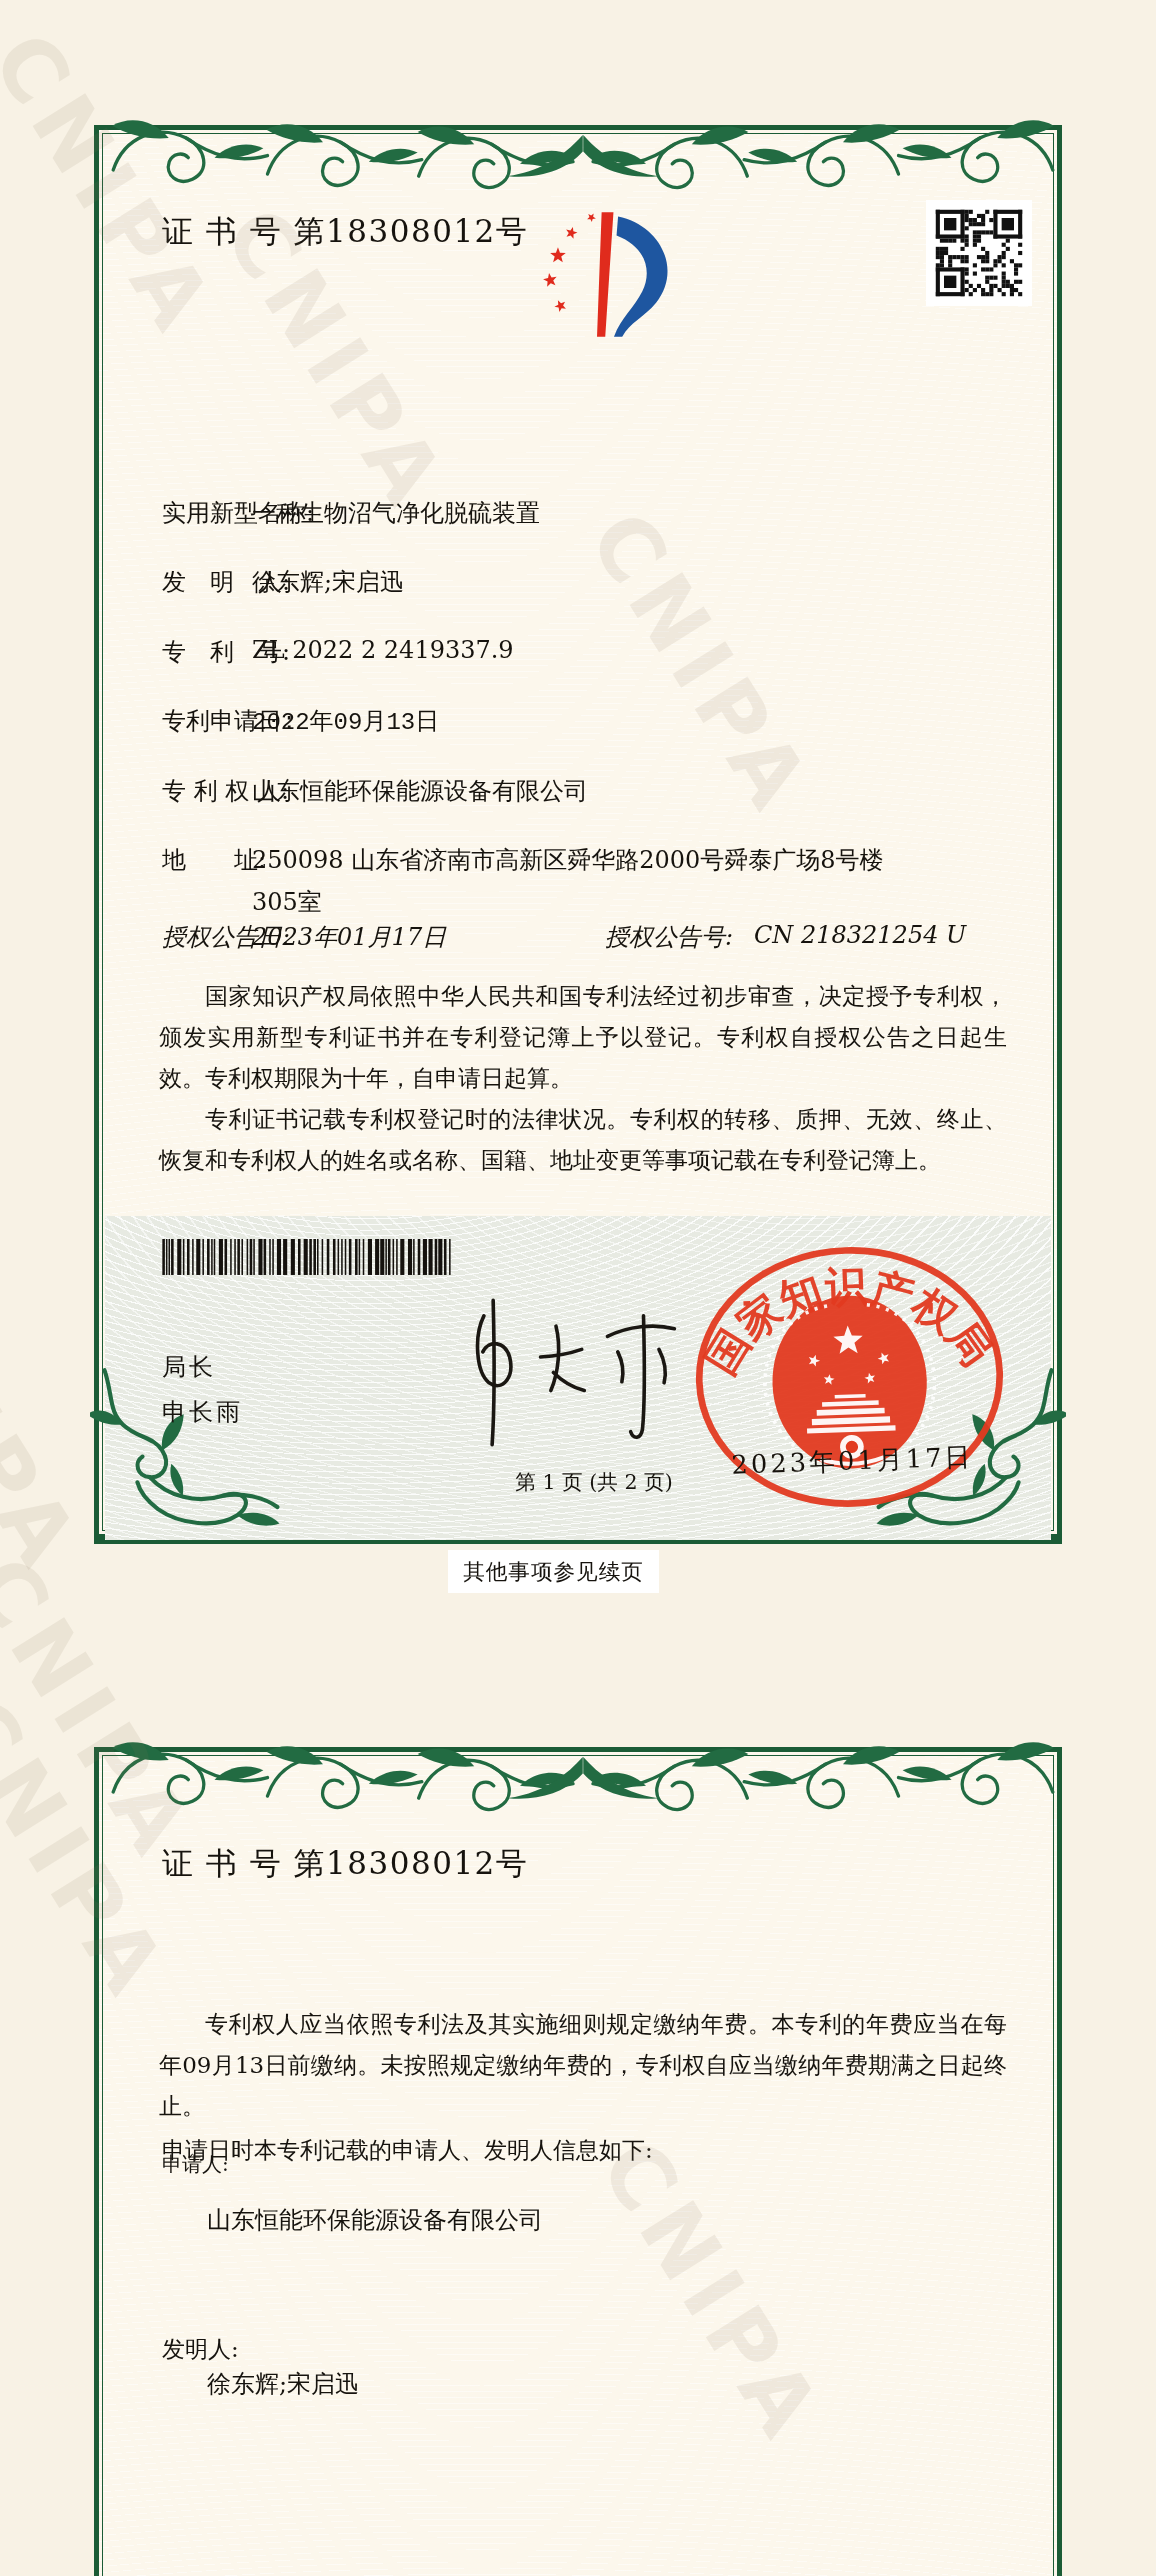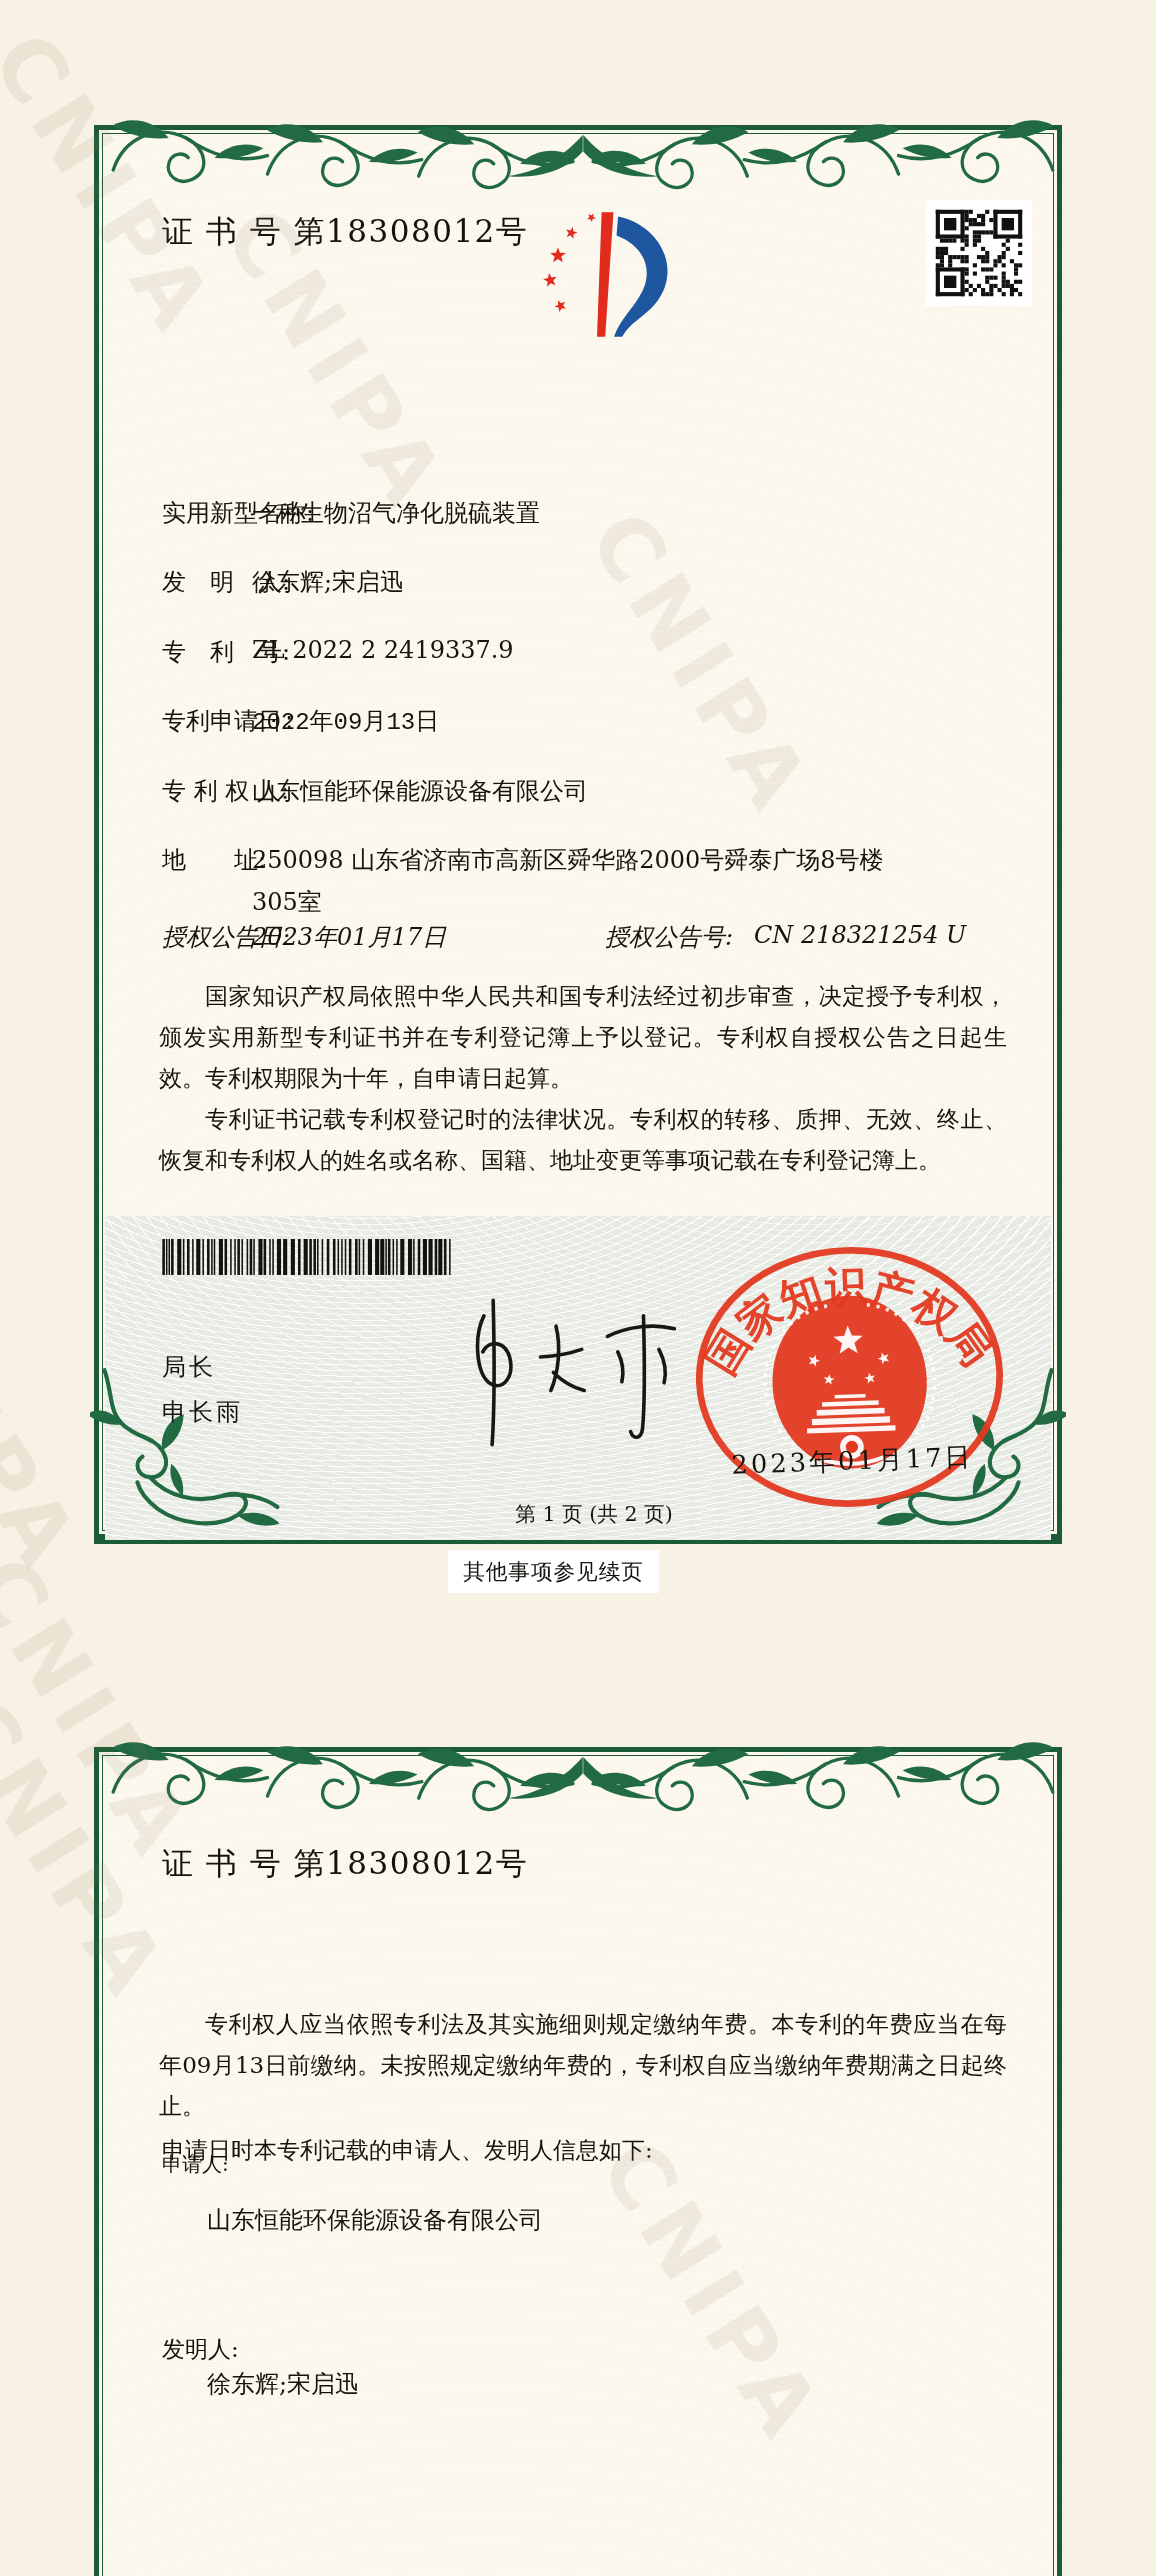--- a/index.html
+++ b/index.html
@@ -418,21 +418,21 @@
         <rect x="-76" y="69" width="152" height="12"></rect>
         <rect x="-86" y="87" width="172" height="10"></rect>
       </g>
       <circle cx="0" cy="126" r="23" fill="#fff" opacity=".95"></circle>
       <circle cx="0" cy="126" r="12" fill="#e23a20"></circle>
       <path d="M-62 148 C-22 162 22 162 62 148" fill="none" stroke="#fff" stroke-width="8" opacity=".95"></path>
     </g>
     <text x="310" y="438" text-anchor="middle" font-size="50" letter-spacing="6" fill="#17130d">2023年01月17日</text>
   </svg>
 
-  <div class="abs pagefoot" style="top:1370px;padding-left:32px;">第 1 页 (共 2 页)</div>
+  <div class="abs pagefoot" style="top:1338px;padding-left:32px;">第 1 页 (共 2 页)</div>
 </section>
 
 <div class="note">
   <span>其他事项参见续页</span>
 </div>
 
 <section class="page" id="page2">
 
   <svg class="garland" viewBox="0 0 1879 210">
     <use href="#gunit" transform="translate(18,18)"></use>

